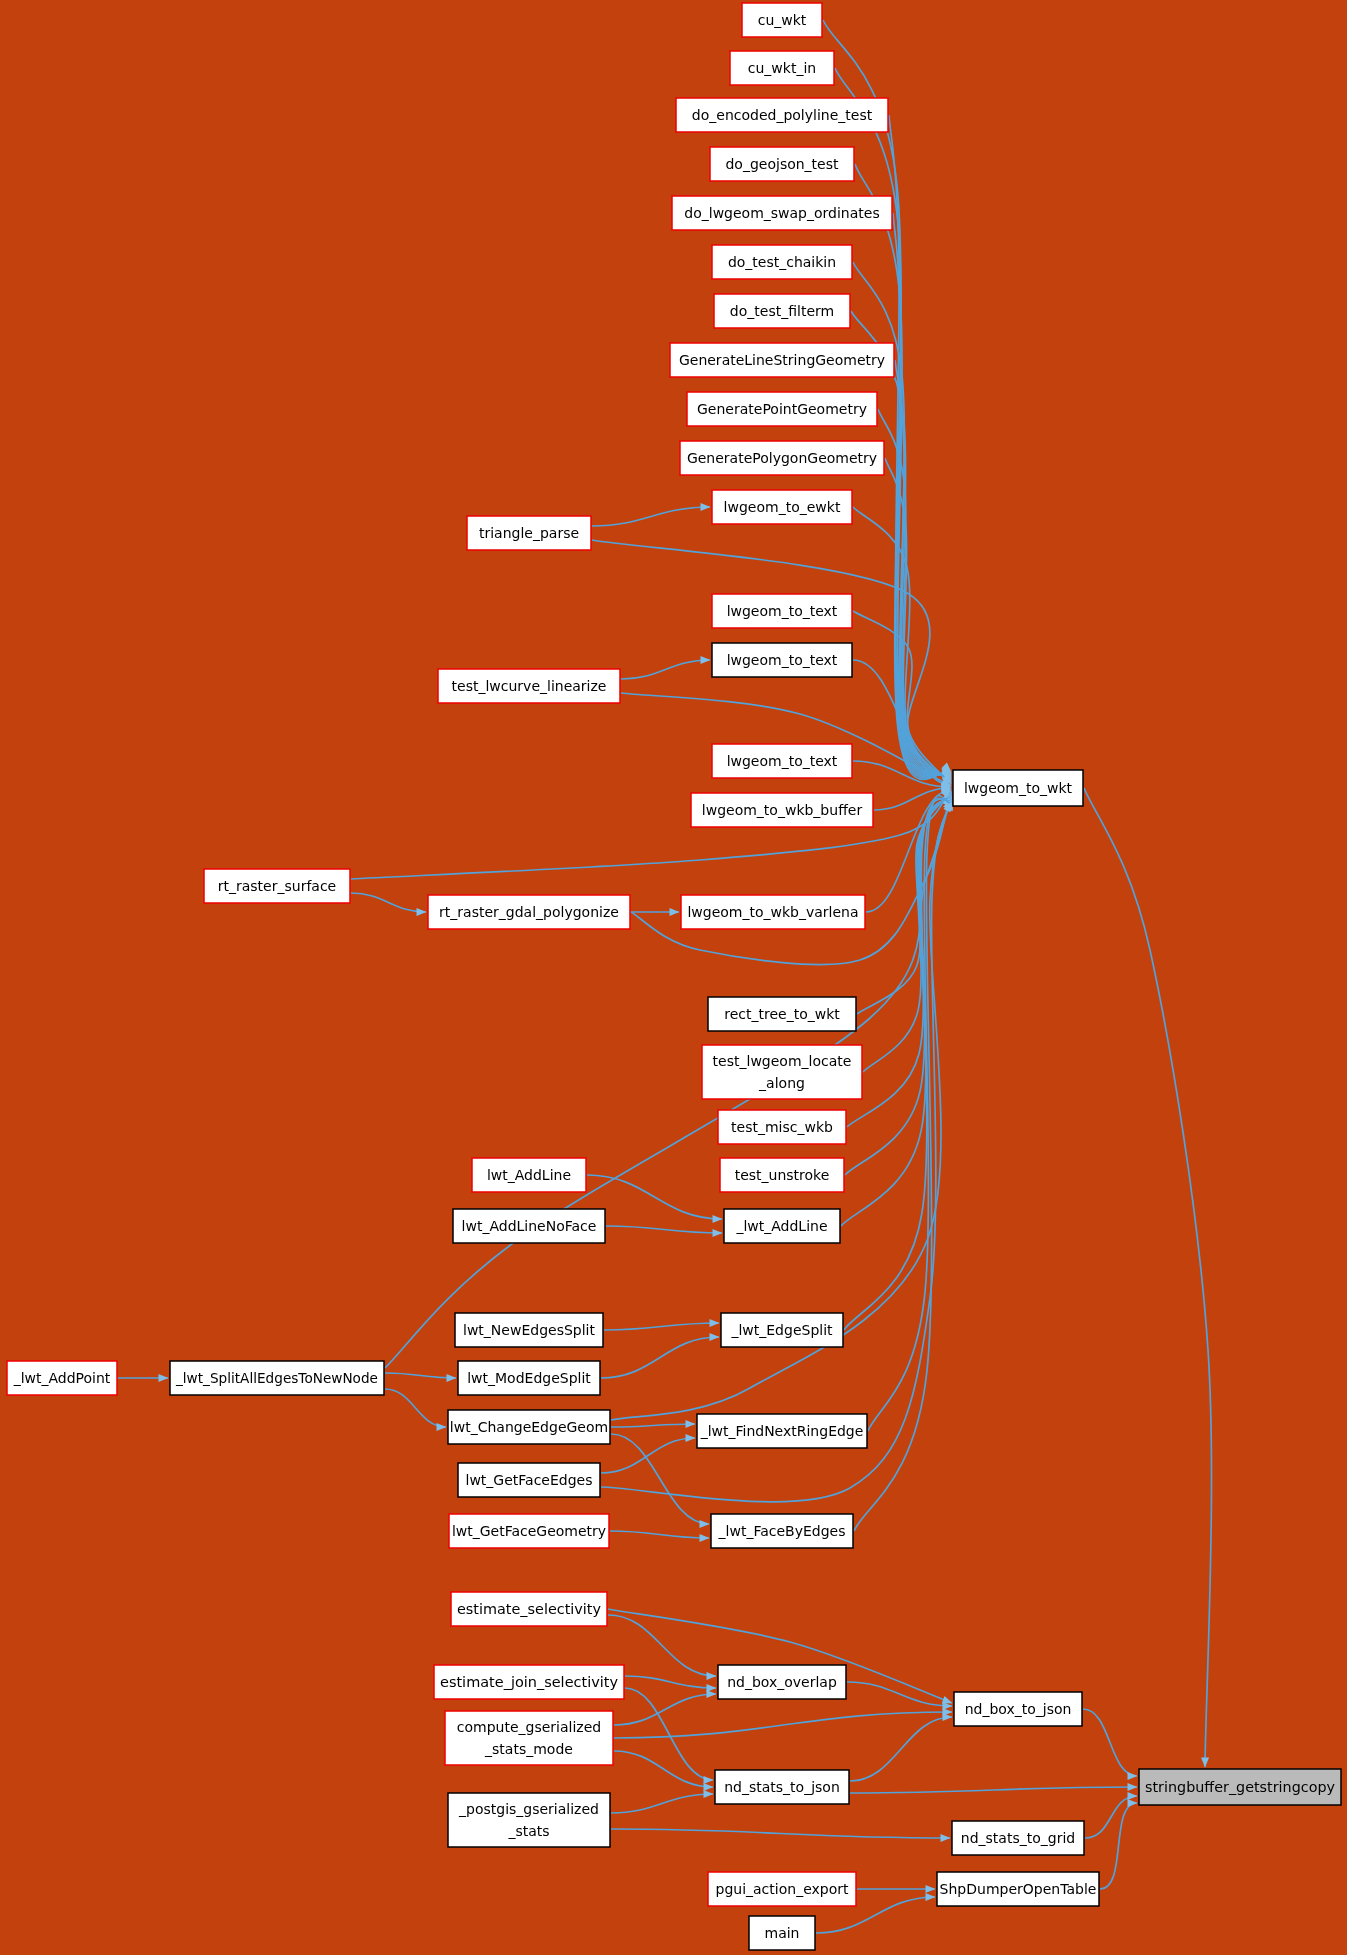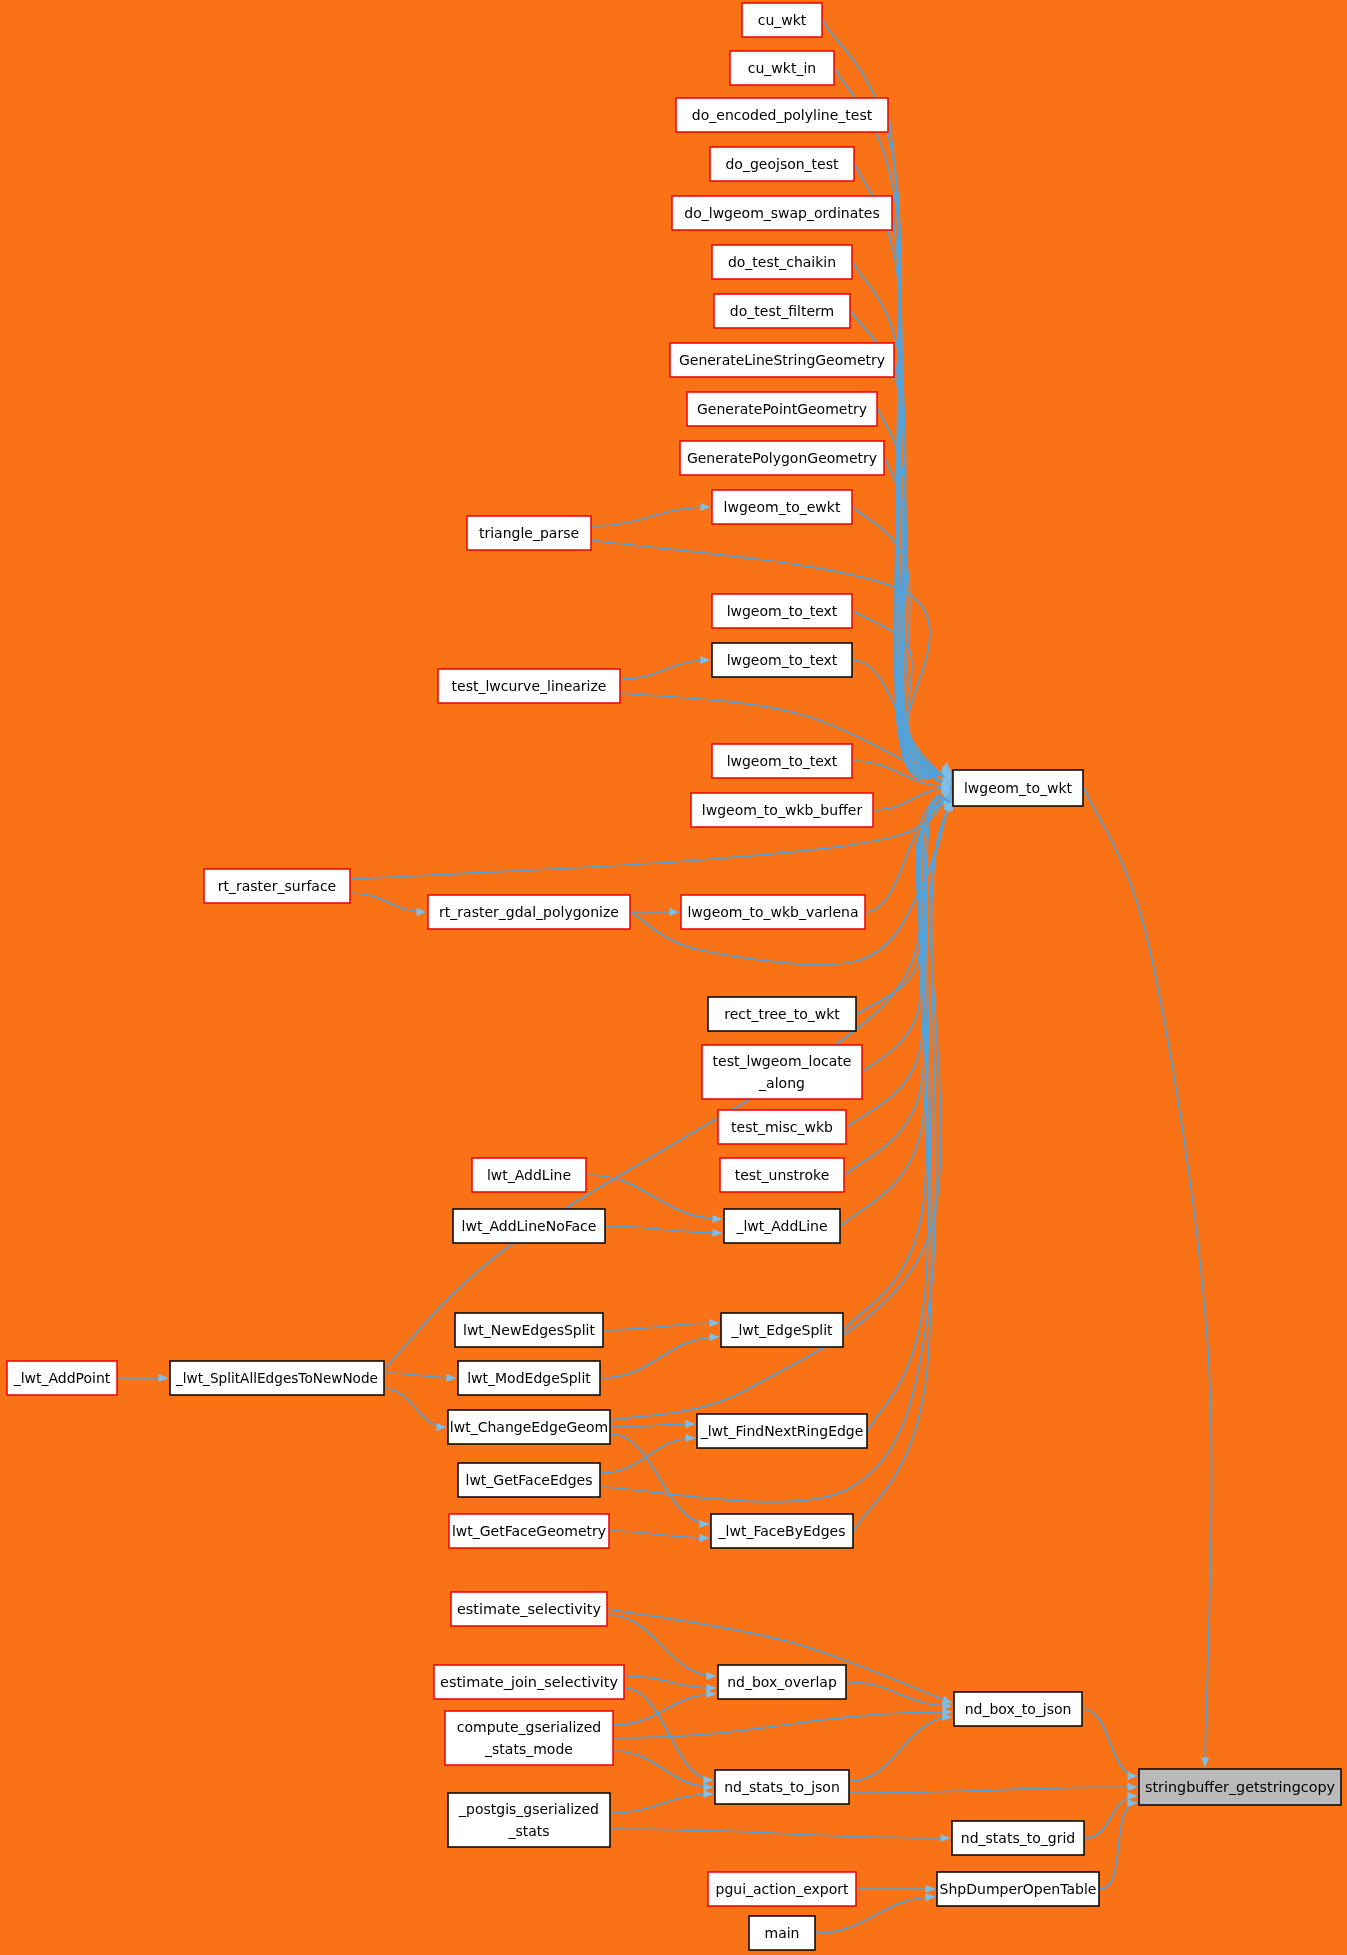--- a/index.html
+++ b/index.html
@@ -1,16 +1,16 @@
 <!DOCTYPE html>
 <html><head>
 <meta charset="utf-8">
 <style>
   html,body{margin:0;padding:0;background:#000;}
-  .graph-wrap{width:1347px;height:1955px;background:#f97316;position:relative;overflow:hidden;}
+  .graph-wrap{width:1347px;height:1955px;background:#c2410c;position:relative;overflow:hidden;}
   svg{display:block;}
   .node-label{font-family:"DejaVu Sans","Liberation Sans",sans-serif;font-size:14px;fill:#000;pointer-events:none;}
   .edge{fill:none;stroke-width:1.7px;}
   .node{cursor:pointer;}
 </style>
 </head>
 <body>
 
 <div class="graph-wrap">
   <svg id="graph" xmlns="http://www.w3.org/2000/svg" viewBox="0 0 1347 1955" width="1347" height="1955">

